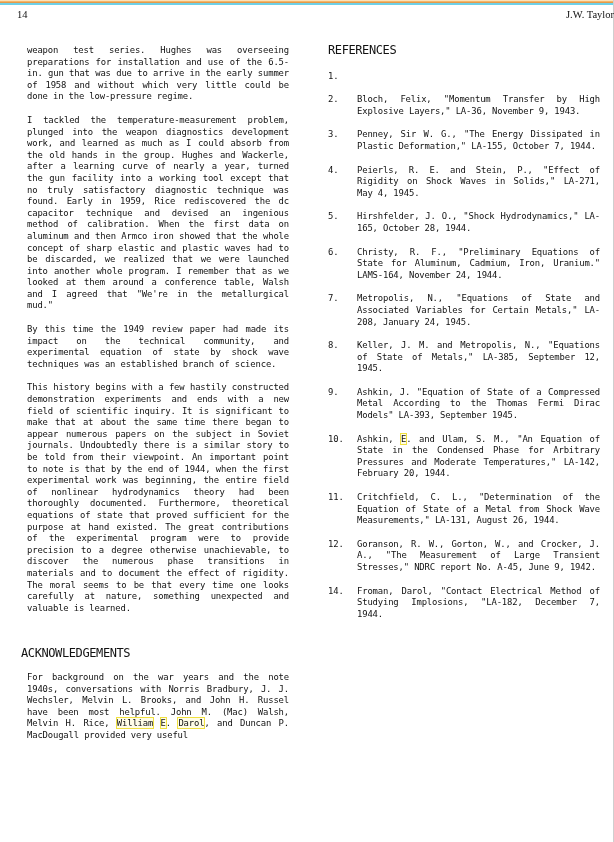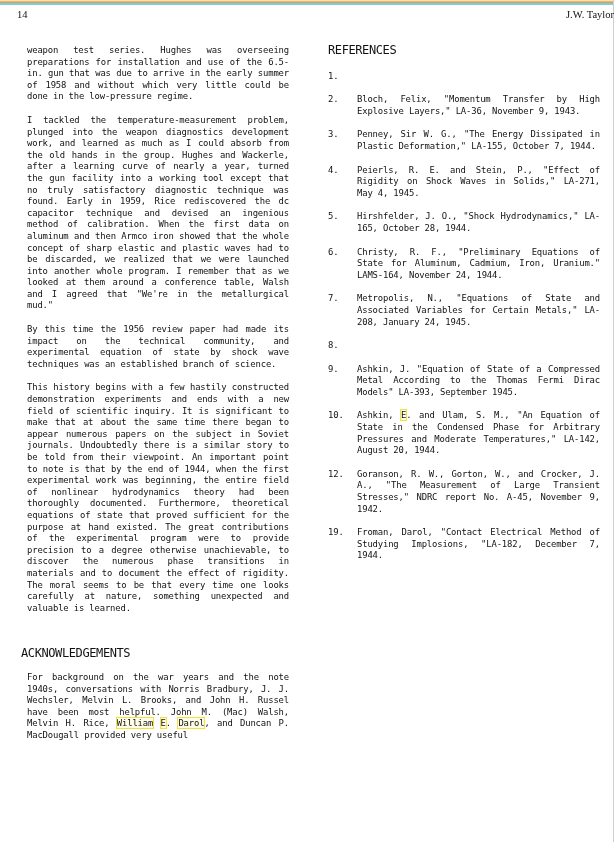--- a/index.html
+++ b/index.html
@@ -50,21 +50,21 @@
 <div class="right-edge"></div>
 
 <div class="running-head">
   <span class="page-num">14</span>
   <span class="author">J.W. Taylor</span>
 </div>
 
 <div class="col col-left">
   <p>weapon test series. Hughes was overseeing preparations for installation and use of the 6.5-in. gun that was due to arrive in the early summer of 1958 and without which very little could be done in the low-pressure regime.</p>
   <p>I tackled the temperature-measurement problem, plunged into the weapon diagnostics development work, and learned as much as I could absorb from the old hands in the group. Hughes and Wackerle, after a learning curve of nearly a year, turned the gun facility into a working tool except that no truly satisfactory diagnostic technique was found. Early in 1959, Rice rediscovered the dc capacitor technique and devised an ingenious method of calibration. When the first data on aluminum and then Armco iron showed that the whole concept of sharp elastic and plastic waves had to be discarded, we realized that we were launched into another whole program. I remember that as we looked at them around a conference table, Walsh and I agreed that "We're in the metallurgical mud."</p>
-  <p>By this time the 1956 review paper had made its impact on the technical community, and experimental equation of state by shock wave techniques was an established branch of science.</p>
+  <p>By this time the 1949 review paper had made its impact on the technical community, and experimental equation of state by shock wave techniques was an established branch of science.</p>
   <p style="margin-bottom:34px;">This history begins with a few hastily constructed demonstration experiments and ends with a new field of scientific inquiry. It is significant to make that at about the same time there began to appear numerous papers on the subject in Soviet journals. Undoubtedly there is a similar story to be told from their viewpoint. An important point to note is that by the end of 1944, when the first experimental work was beginning, the entire field of nonlinear hydrodynamics theory had been thoroughly documented. Furthermore, theoretical equations of state that proved sufficient for the purpose at hand existed. The great contributions of the experimental program were to provide precision to a degree otherwise unachievable, to discover the numerous phase transitions in materials and to document the effect of rigidity. The moral seems to be that every time one looks carefully at nature, something unexpected and valuable is learned.</p>
   <div class="heading">ACKNOWLEDGEMENTS</div>
   <p>
     <span>For background on the war years and the note 1940s, conversations with Norris Bradbury, J. J. Wechsler, Melvin L. Brooks, and John H. Russel have been most helpful. John M. (Mac) Walsh, Melvin H. Rice, </span><span class="hl">William</span> <span class="hl">E</span>. <span class="hl">Darol</span><span>, and Duncan P. MacDougall provided very useful</span>
   </p>
 </div>
 
 <div class="col col-right">
   <div class="heading" style="margin-bottom:14px;">REFERENCES</div>
   <ol class="refs">
@@ -90,31 +90,36 @@
     <li class="ref">
         <span class="ref-num">6.</span>
         <span class="ref-text">Christy, R. F., "Preliminary Equations of State for Aluminum, Cadmium, Iron, Uranium." LAMS-164, November 24, 1944.</span>
       </li>
     <li class="ref">
         <span class="ref-num">7.</span>
         <span class="ref-text">Metropolis, N., "Equations of State and Associated Variables for Certain Metals," LA-208, January 24, 1945.</span>
       </li>
     <li class="ref">
         <span class="ref-num">8.</span>
+        <span class="ref-text">Keller, J. M. and Metropolis, N., "Equations of State of Metals," LA-385, September 12, 1945.</span>
       </li>
     <li class="ref">
         <span class="ref-num">9.</span>
         <span class="ref-text">Ashkin, J. "Equation of State of a Compressed Metal According to the Thomas Fermi Dirac Models" LA-393, September 1945.</span>
       </li>
     <li class="ref">
         <span class="ref-num">10.</span>
-        <span class="ref-text"><span>Ashkin, </span><span class="hl">E</span><span>. and Ulam, S. M., "An Equation of State in the Condensed Phase for Arbitrary Pressures and Moderate Temperatures," LA-142, August 20, 1944.</span></span>
+        <span class="ref-text"><span>Ashkin, </span><span class="hl">E</span><span>. and Ulam, S. M., "An Equation of State in the Condensed Phase for Arbitrary Pressures and Moderate Temperatures," LA-142, February 20, 1944.</span></span>
+      </li>
+    <li class="ref">
+        <span class="ref-num">11.</span>
+        <span class="ref-text">Critchfield, C. L., "Determination of the Equation of State of a Metal from Shock Wave Measurements," LA-131, August 26, 1944.</span>
       </li>
     <li class="ref">
         <span class="ref-num">12.</span>
-        <span class="ref-text">Goranson, R. W., Gorton, W., and Crocker, J. A., "The Measurement of Large Transient Stresses," NDRC report No. A-45, November 9, 1942.</span>
+        <span class="ref-text">Goranson, R. W., Gorton, W., and Crocker, J. A., "The Measurement of Large Transient Stresses," NDRC report No. A-45, June 9, 1942.</span>
       </li>
     <li class="ref">
-        <span class="ref-num">19.</span>
+        <span class="ref-num">14.</span>
         <span class="ref-text">Froman, Darol, "Contact Electrical Method of Studying Implosions, "LA-182, December 7, 1944.</span>
       </li>
   </ol>
 </div>
 
 </body></html>

